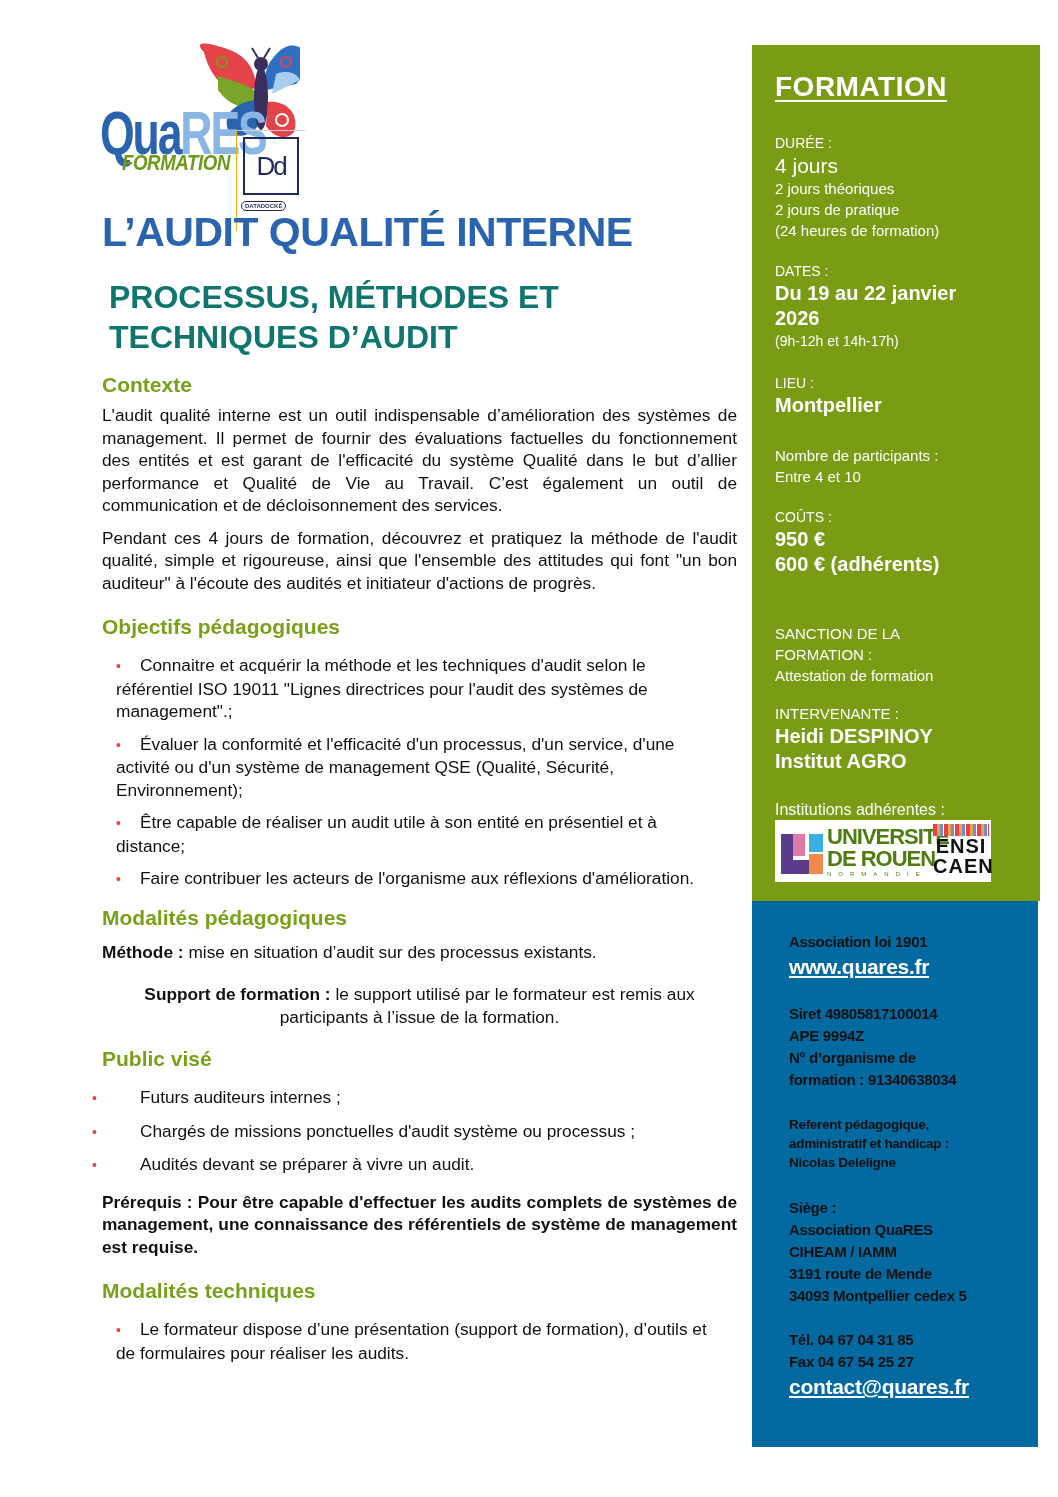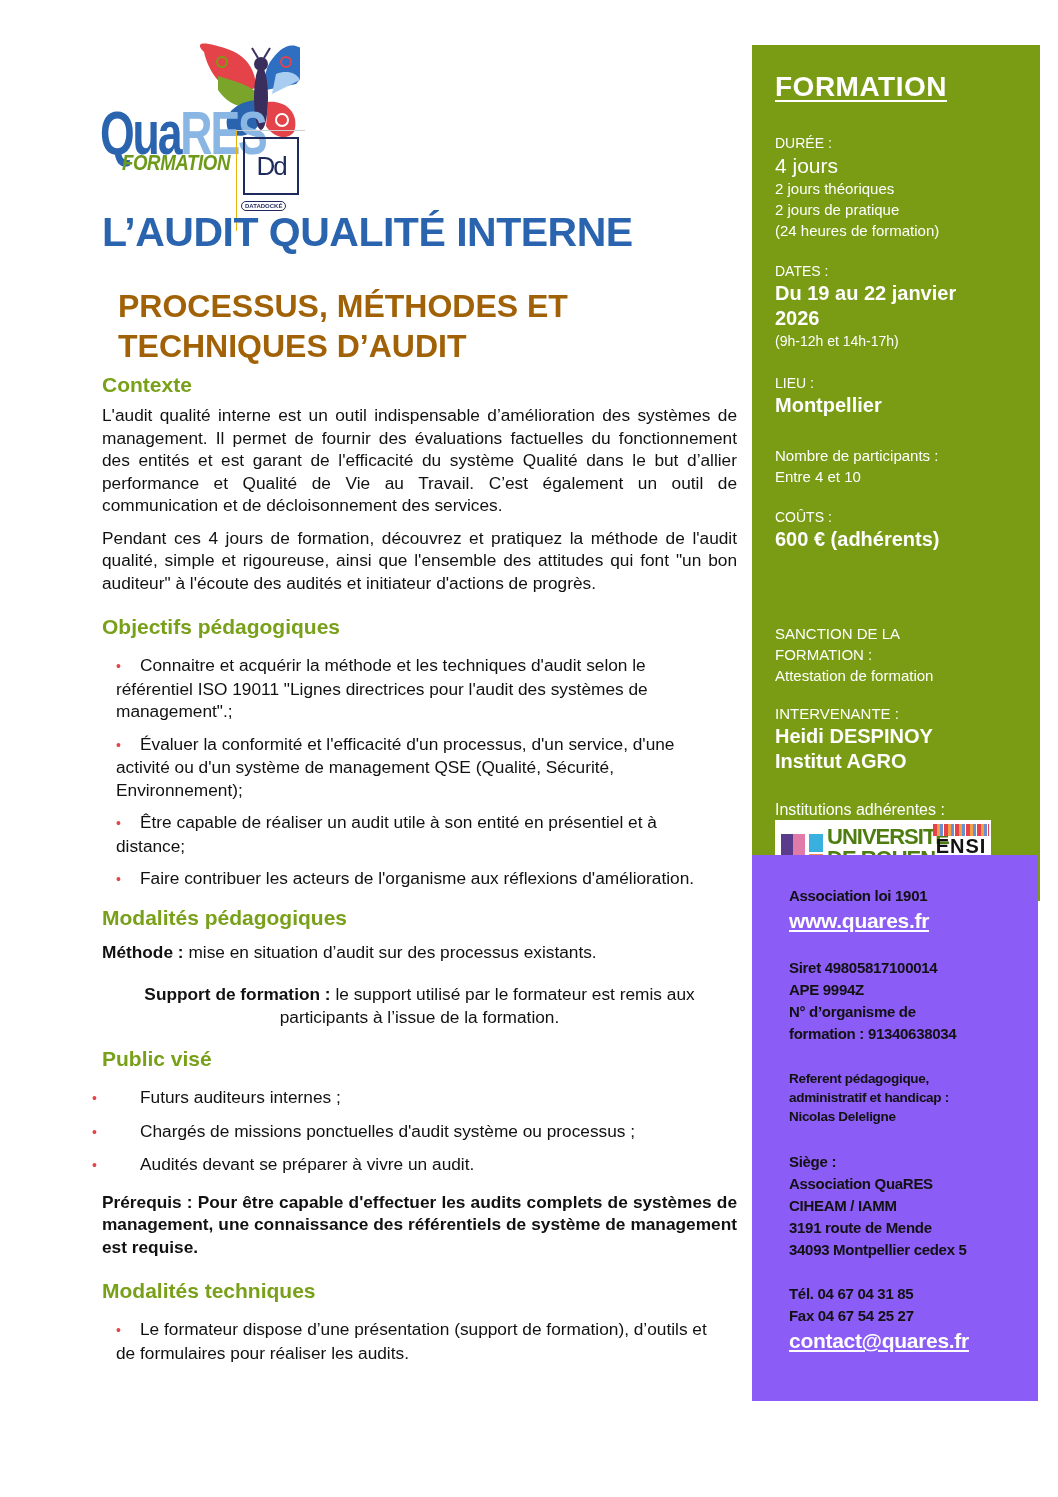--- a/index.html
+++ b/index.html
@@ -22,40 +22,40 @@
   .datadock .box { position: absolute; left: 6px; top: 6px; width: 56px; height: 58px;
                    border: 2px solid #1f2a5c; box-sizing: border-box; }
   .datadock .dd { position: absolute; left: 0; right: 0; top: 14px; text-align: center;
                   color: #1f2a5c; font-size: 26px; line-height: 26px; letter-spacing: -2px; }
   .datadock .lbl { position: absolute; left: 4px; top: 70px; border: 1px solid #1f2a5c;
                    border-radius: 6px; font-size: 6px; color: #1f2a5c; padding: 1px 3px; font-weight: bold; }
 
   
   .title-main { position: absolute; left: 102px; top: 208px; margin: 0; color: #2b64ae;
                 font-size: 41px; line-height: 48px; font-weight: bold; letter-spacing: -0.5px; }
-  .title-sub { position: absolute; left: 102px; top: 270px; margin: 16px; color: #a16207;
+  .title-sub { position: absolute; left: 102px; top: 270px; margin: 7px; color: #0f766e;
                font-size: 32px; line-height: 40px; font-weight: bold; width: 600px; }
 
   
   .main { position: absolute; left: 102px; top: 372px; width: 635px; }
   .section-h { color: #78a018; font-weight: bold; font-size: 21px; line-height: 26px; margin: 0 0 6px 0; }
   .p { font-size: 17.3px; line-height: 22.5px; margin: 0; text-align: justify; }
   .p + .p { margin-top: 10px; }
   .blk { margin-bottom: 14px; }
   .bullets { list-style: none; margin: 14px; padding: 0; }
   .bullets li { font-size: 17.3px; line-height: 22.5px; margin-bottom: 10px; }
   .bullets li .dot { color: #e4434a; display: inline-block; width: 24px; font-size: 14px; }
   .bullets.hang li { padding-left: 24px; text-indent: -24px; }
   .bold { font-weight: bold; }
   .spacer { height: 12px; }
   .prereq { font-size: 17.3px; line-height: 22.5px; font-weight: bold; text-align: justify; margin: 0; }
 
   
   .side-green { position: absolute; left: 752px; top: 45px; width: 288px; height: 856px; background: #7a9c14; color: #fff; }
-  .side-red { position: absolute; left: 752px; top: 855px; width: 286px; height: 546px; background: #8b5cf6; color: #111; }
+  .side-red { position: absolute; left: 752px; top: 901px; width: 286px; height: 546px; background: #0369a1; color: #111; }
   .sg { position: absolute; left: 23px; right: 10px; }
   .side-title { top: 26px; font-size: 28px; font-weight: bold; text-decoration: underline; letter-spacing: 0.5px;
                 text-decoration-thickness: 2px; text-underline-offset: 4px; }
   .lbl-s { font-size: 14px; line-height: 20px; }
   .big { font-size: 20px; line-height: 25px; font-weight: bold; }
   .med { font-size: 15px; line-height: 21px; }
 
   .logos { position: absolute; left: 23px; top: 775px; width: 216px; height: 62px; background: #fff; }
   .rouen-mark { position: absolute; left: 4px; top: 8px; width: 46px; height: 48px; }
   .rouen-text { position: absolute; left: 52px; top: 6px; color: #4d7c0f; font-weight: bold; line-height: 22px; }
@@ -184,20 +184,21 @@
     <div class="big">Montpellier</div>
   </div>
 
   <div class="sg" style="top:400px">
     <div class="med">Nombre de participants :</div>
     <div class="med">Entre 4 et 10</div>
   </div>
 
   <div class="sg" style="top:462px">
     <div class="lbl-s">COÛTS :</div>
+    <div class="big">950 €</div>
     <div class="big">600 € (adhérents)</div>
   </div>
 
   <div class="sg" style="top:578px">
     <div class="med">
       <span>SANCTION DE LA</span><br>
       <span>FORMATION :</span>
     </div>
     <div class="med">Attestation de formation</div>
   </div>

